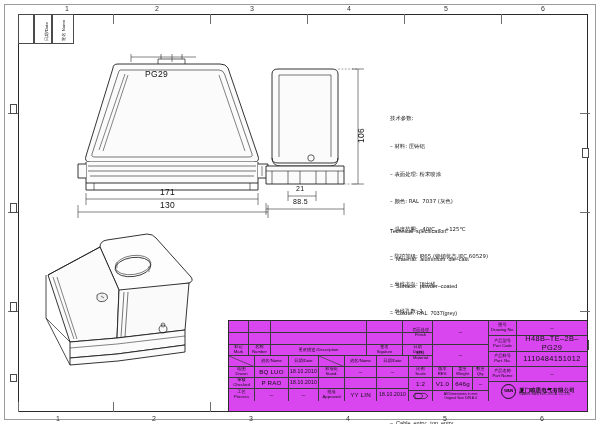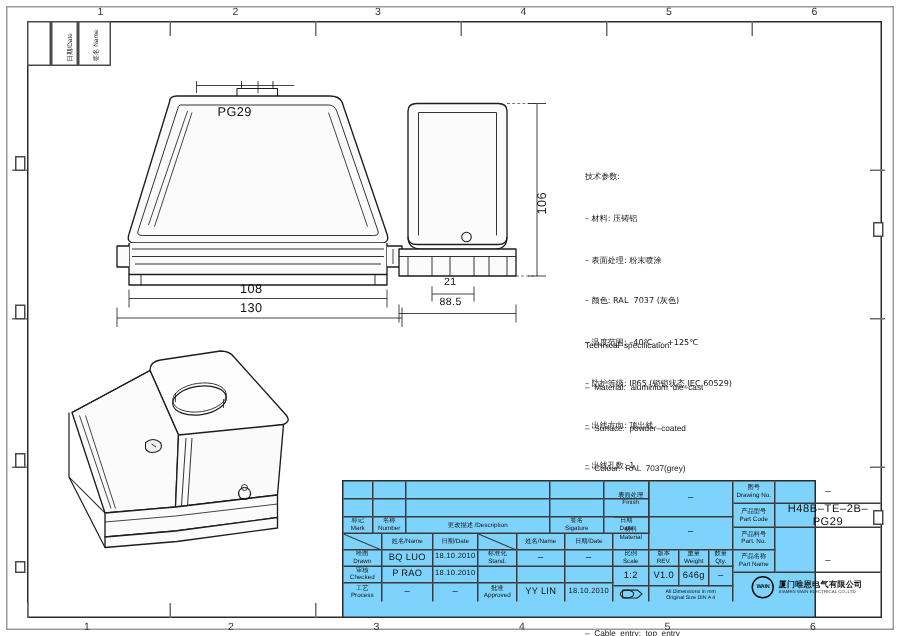--- a/index.html
+++ b/index.html
@@ -36,22 +36,22 @@
   .dim-sm{font-size:7px;}
 
   
   .spec{position:absolute;font-size:5.6px;line-height:1.62;color:#161616;
         white-space:pre;}
   .spec-cn{left:390px;top:96px;font-family:"DejaVu Sans",sans-serif;
            font-size:5.4px;line-height:1.70;}
   .spec-en{left:390px;top:209px;font-size:5.5px;line-height:1.66;}
 
   
-  #title-block{position:absolute;left:228px;top:320px;width:316px;height:92px;
-               border:1.1px solid #2b2b2b;box-sizing:border-box;background:#7dd3fc;
+  #title-block{position:absolute;left:228px;top:320px;width:360px;height:92px;
+               border:1.1px solid #2b2b2b;box-sizing:border-box;background:#d946ef;
                font-size:4.4px;color:#111;}
   .tb-cell{position:absolute;box-sizing:border-box;
            border-right:.8px solid #3a3a3a;border-bottom:.8px solid #3a3a3a;
            display:flex;flex-direction:column;align-items:center;
            justify-content:center;text-align:center;overflow:hidden;
            line-height:1.12;}
   .tb-cell.noR{border-right:none;}
   .tb-cell.noB{border-bottom:none;}
   .cn{font-family:"DejaVu Sans",sans-serif;font-size:4.2px;}
   .en{font-size:4.2px;}
@@ -229,21 +229,21 @@
 
       <path d="M163 325 a4 4 0 1 0 0.1 0" stroke-width="0.7"></path>
       <path d="M163 325 m-2 0 a2 2 0 1 0 4 0 a2 2 0 1 0 -4 0" stroke-width="0.6"></path>
 
       <path d="M97 295 q5 -4 10 0 q2 4 -2 6 q-6 2 -8 -2 Z" stroke-width="0.7" fill="#efefef"></path>
       <path d="M101 296 l3 2" stroke-width="0.6"></path>
     </g>
   </svg>
 
   <div class="dim" style="left:145px;top:46px;margin-top:23px;">PG29</div>
-  <div class="dim" style="left:160px;top:187px;">108</div>
+  <div class="dim" style="left:160px;top:187px;">171</div>
   <div class="dim" style="left:160px;top:200px;">130</div>
   <div class="dim dim-v" style="left:356px;top:143px;">106</div>
   <div class="dim dim-sm" style="left:296px;top:185px;">21</div>
   <div class="dim dim-sm" style="left:293px;top:198px;">88.5</div>
 
   <div class="spec spec-cn">
     <div>技术参数:</div>
     <div>– 材料: 压铸铝</div>
     <div>– 表面处理: 粉末喷涂</div>
     <div>– 颜色: RAL  7037 (灰色)</div>
@@ -419,20 +419,21 @@
     <div class="tb-cell" style="left:260px;top:15px;width:28px;height:16px;">
       <span class="cn">产品型号</span>
       <span class="en">Part Code</span>
     </div>
     <div class="tb-cell noR val-lg" style="left:288px;top:15px;width:70px;height:16px;">H48B–TE–2B–PG29</div>
 
     <div class="tb-cell" style="left:260px;top:31px;width:28px;height:15px;">
       <span class="cn">产品料号</span>
       <span class="en">Part. No.</span>
     </div>
+    <div class="tb-cell noR val-lg" style="left:288px;top:31px;width:70px;height:15px;">1110484151012</div>
 
     <div class="tb-cell" style="left:260px;top:46px;width:28px;height:15px;">
       <span class="cn">产品名称</span>
       <span class="en">Part Name</span>
     </div>
     <div class="tb-cell noR val" style="left:288px;top:46px;width:70px;height:15px;">–</div>
 
     <div class="tb-cell noR noB" style="left:260px;top:61px;width:98px;height:19px;flex-direction:row;gap:3px;">
       <span class="logo-circ">
         <span>WAIN</span>

